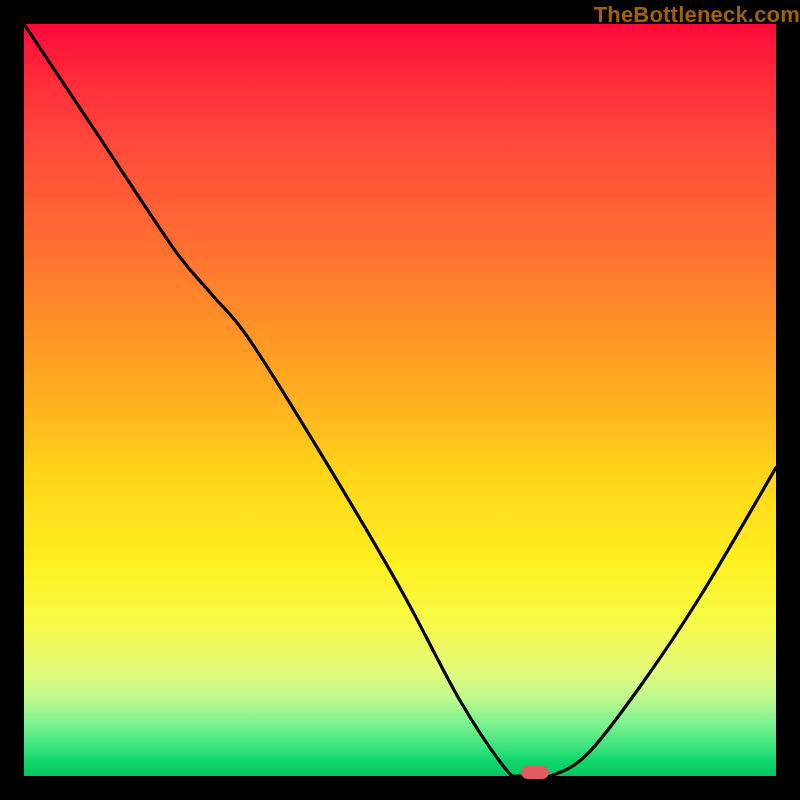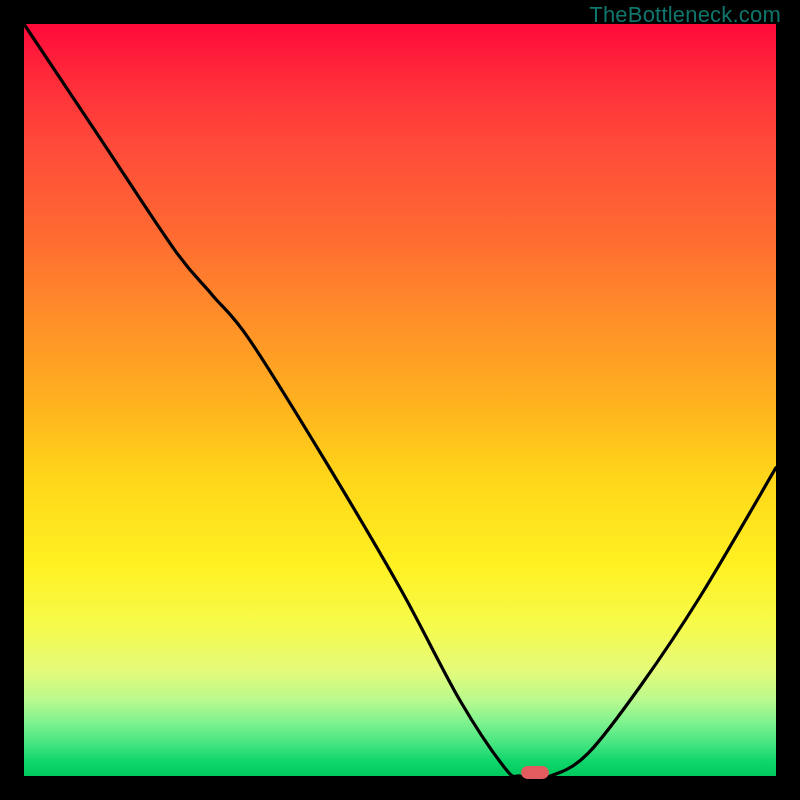--- a/index.html
+++ b/index.html
@@ -39,24 +39,24 @@
       #b8f98e 90%,
       #7cf28f 93%,
       #3fe37e 96%,
       #10d66b 98%,
       #00c95e 100%
     );
   }
   .watermark {
     position: absolute;
     top: 2px;
-    right: 19px;
-    color: #0f766e;
+    right: 0;
+    color: #a16207;
     font-size: 22px;
-    font-weight: 400;
+    font-weight: 700;
     letter-spacing: 0.2px;
     z-index: 5;
   }
   svg.curve {
     position: absolute;
     left: 0;
     top: 0;
     width: 752px;
     height: 752px;
     z-index: 3;

